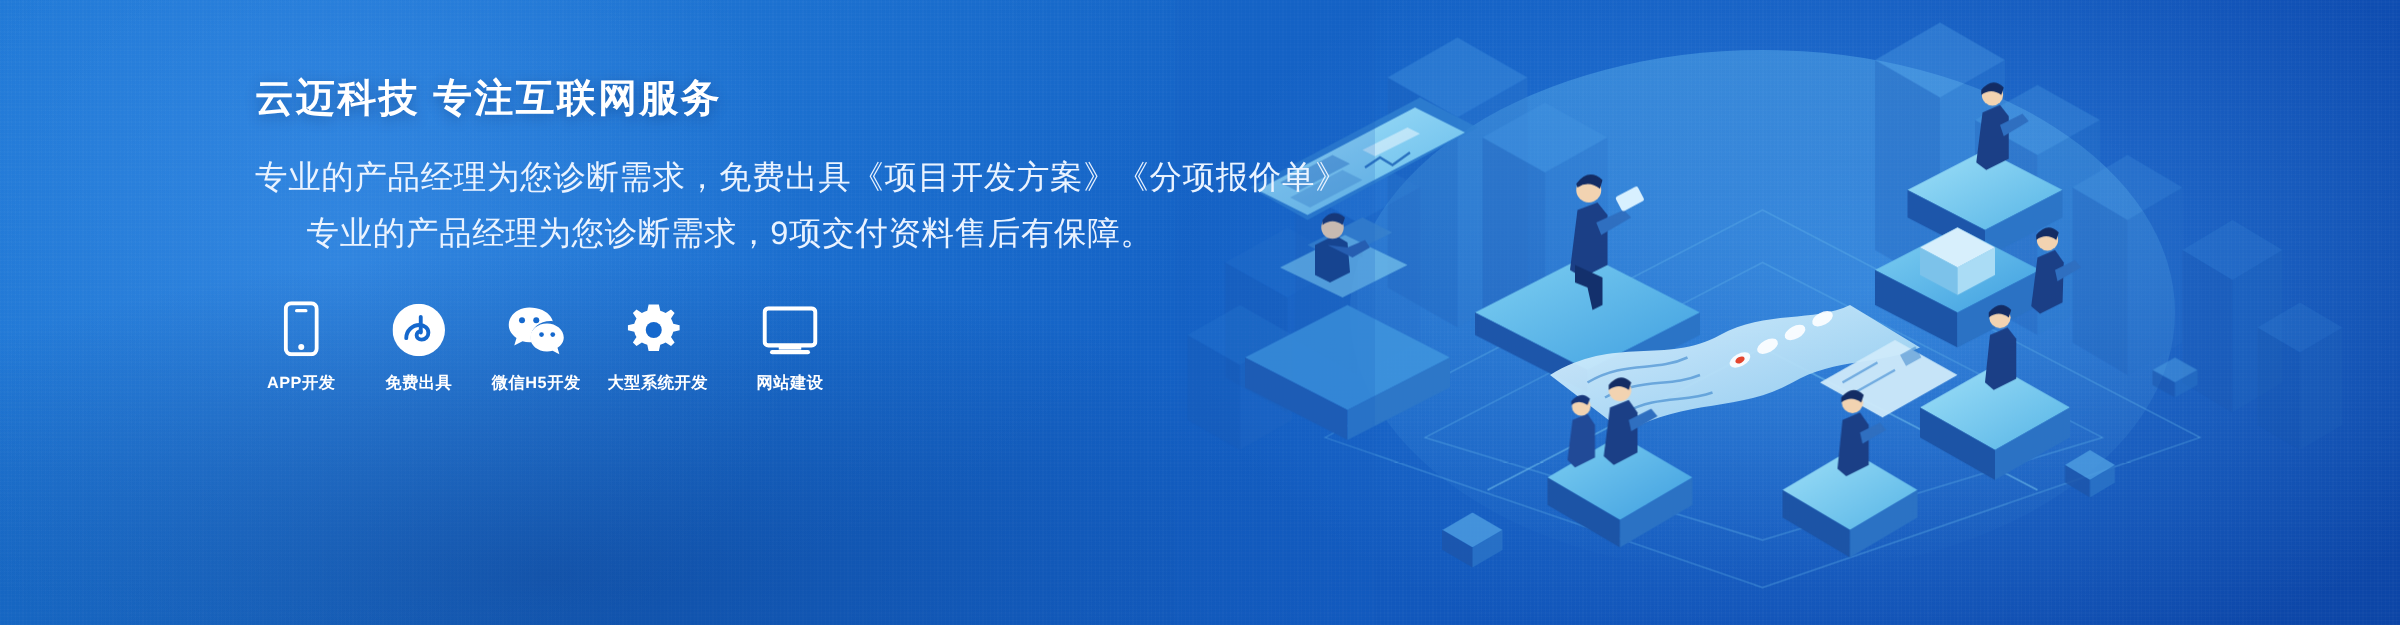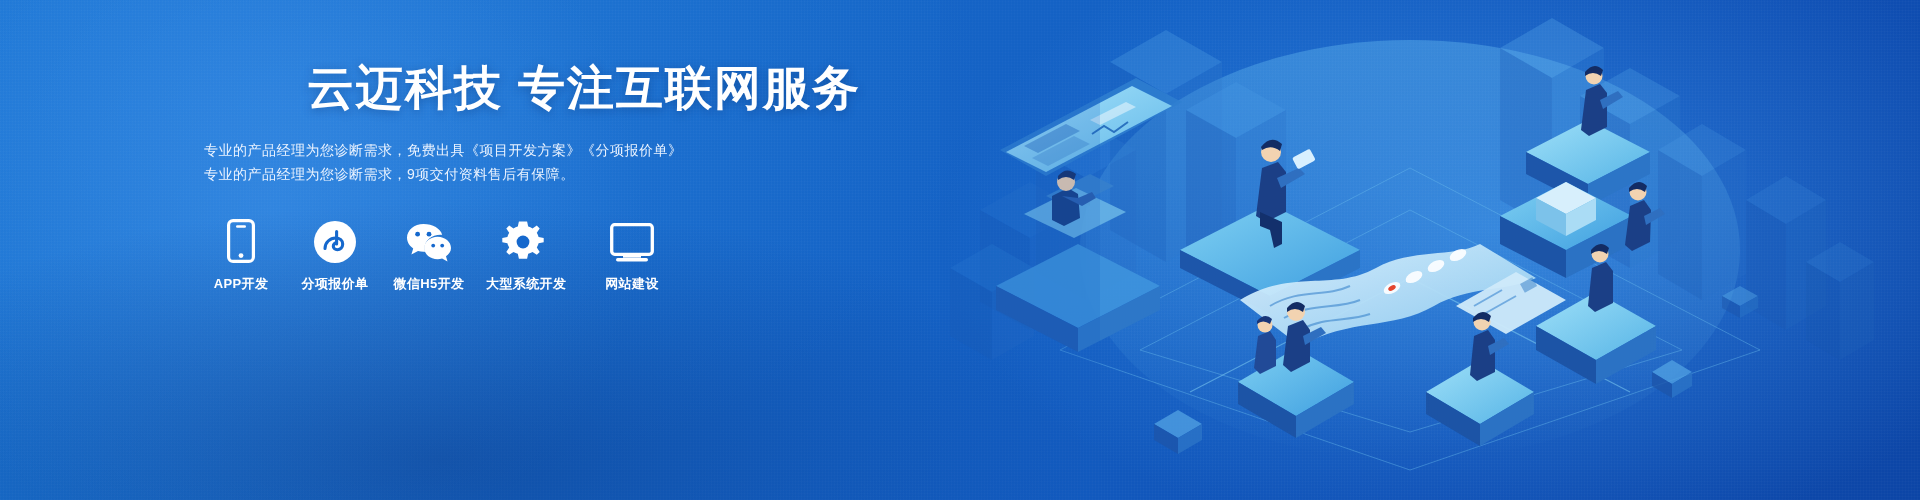--- a/index.html
+++ b/index.html
@@ -32,28 +32,27 @@
   }
   #glow-bottom {
     position:absolute; left:0; bottom:-220px; width:1100px; height:520px;
     background:radial-gradient(ellipse at 40% 50%, rgba(10,52,128,.45) 0%, rgba(10,52,128,0) 70%);
     pointer-events:none;
   }
 
   
   #copy { position:absolute; left:204px; top:60px; width:760px; }
   #headline {
-    font-size:47px; font-weight:bold; color:#ffffff;
+    font-size:31px; font-weight:bold; color:#ffffff;
     letter-spacing:2px; line-height:1.2; white-space:nowrap;
     text-shadow:0 2px 10px rgba(4,40,100,.35);
-    text-align:center;
   }
   .sub-line {
-    font-size:14px; color:#eaf3ff; line-height:1.72;
-    letter-spacing:.5px; white-space:nowrap;
+    font-size:26px; color:#eaf3ff; line-height:1.72;
+    letter-spacing:.5px; white-space:nowrap;text-align:center;
   }
   #subtitle { margin-top:22px; }
 
   
   #services { display:flex; margin-top:30px; }
   .service { width:74px; text-align:center; margin-right:20px; }
   .svc-icon {
     height:46px; display:flex; align-items:flex-end; justify-content:center;
     margin-bottom:12px;
   }
@@ -363,21 +362,21 @@
       <div class="service">
         <div class="svc-icon">
           <svg width="42" height="42" viewBox="0 0 42 42">
             <circle cx="21" cy="21" r="21" fill="#ffffff"></circle>
             <path d="M11 27.5 c0,-6 5,-10.5 10.6,-10.5 c4.2,0 7.1,2.6 7.1,6.1
                      c0,3.2 -2.4,5.6 -5.4,5.6 c-2.3,0 -4,-1.5 -4,-3.5
                      c0,-1.9 1.4,-3.3 3.2,-3.3" fill="none" stroke="#1568cd" stroke-width="3.1" stroke-linecap="round"></path>
             <path d="M22.6 10.5 l0,12.5" stroke="#1568cd" stroke-width="3.1" stroke-linecap="round" fill="none"></path>
           </svg>
         </div>
-        <div class="svc-label">分项报价单</div>
+        <div class="svc-label">免费出具</div>
       </div>
 
       <div class="service">
         <div class="svc-icon">
           <svg width="48" height="42" viewBox="0 0 48 42">
             <path d="M18.5 3 C9.4 3 2 9.2 2 16.8 c0,4.3 2.4,8.1 6.2,10.6
                      L6.4 33.4 l6.6,-3.4 c1.8,.5 3.7,.8 5.5,.8
                      c.6,0 1.1,0 1.7,-.1 c-.4,-1.2 -.6,-2.4 -.6,-3.7
                      c0,-7.3 7.1,-13.2 15.9,-13.2 c.6,0 1.1,0 1.7,.1
                      C35.6 7.6 27.8 3 18.5 3 Z" fill="#ffffff"></path>

